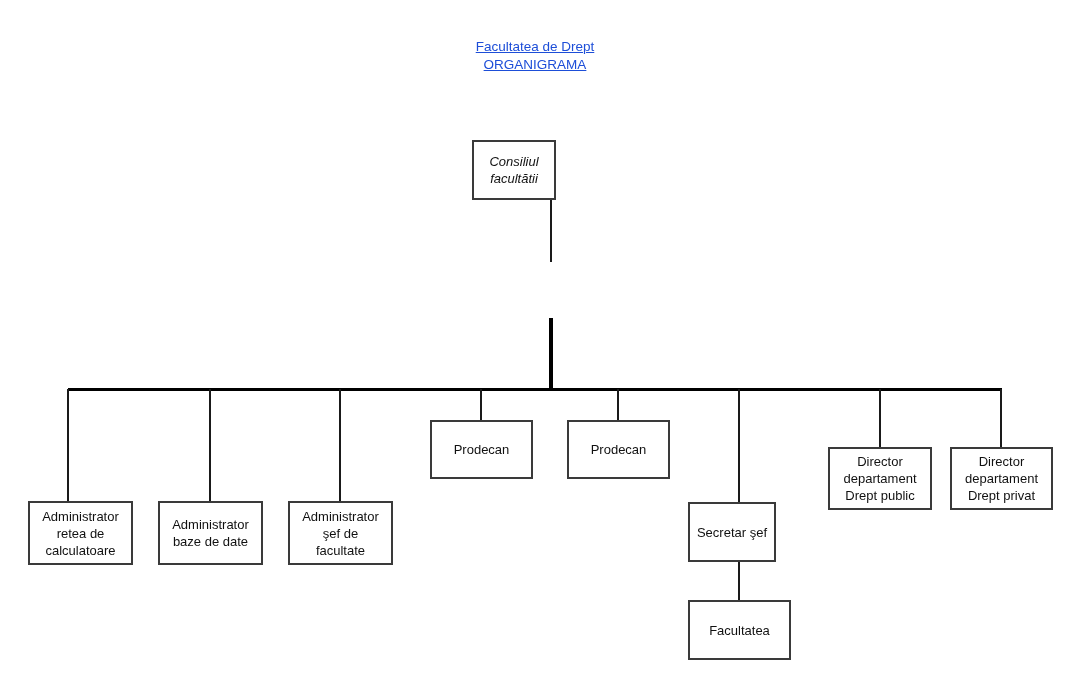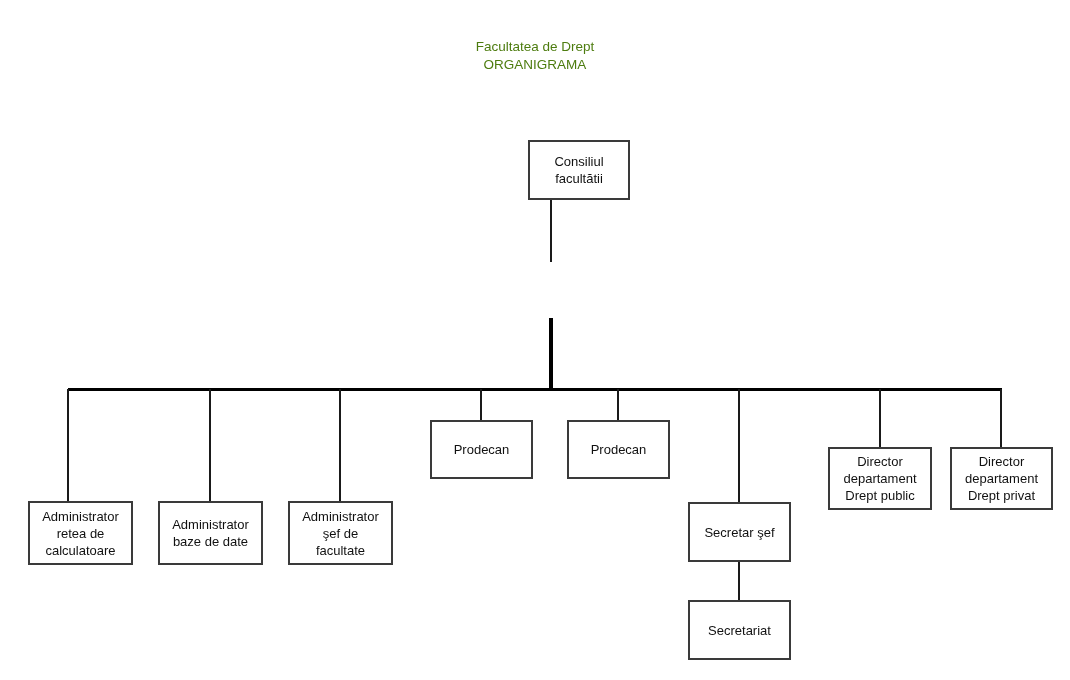--- a/index.html
+++ b/index.html
@@ -16,22 +16,23 @@
     overflow: hidden;
   }
   .title {
     position: absolute;
     left: 0;
     top: 38px;
     width: 1070px;
     text-align: center;
     font-size: 13.5px;
     line-height: 18px;
-    color: #4d7c0f;
+    color: #1d4ed8;
     white-space: pre-line;
+    text-decoration: underline;
   }
   .node {
     position: absolute;
     box-sizing: border-box;
     border: 2px solid #3a3a3a;
     background: #ffffff;
     display: flex;
     align-items: center;
     justify-content: center;
     text-align: center;
@@ -68,42 +69,42 @@
   <div class="edge" style="left:209px; top:389px; width:2px; height:112px;"></div>
   <div class="edge" style="left:339px; top:389px; width:2px; height:112px;"></div>
   <div class="edge" style="left:480px; top:389px; width:2px; height:32px;"></div>
   <div class="edge" style="left:617px; top:389px; width:2px; height:32px;"></div>
   <div class="edge" style="left:738px; top:389px; width:2px; height:113px;"></div>
   <div class="edge" style="left:879px; top:389px; width:2px; height:59px;"></div>
   <div class="edge" style="left:1000px; top:389px; width:2px; height:59px;"></div>
 
   <div class="edge" style="left:738px; top:562px; width:2px; height:39px;"></div>
 
-  <div class="node" style="left:528px; top:140px; width:102px; height:60px;">Consiliul
+  <div class="node" style="left:472px; top:140px; width:84px; height:60px;font-style:italic;">Consiliul
 facultătii</div>
 
 
   <div class="node" style="left:28px; top:501px; width:105px; height:64px;">Administrator
 retea de
 calculatoare</div>
 
   <div class="node" style="left:158px; top:501px; width:105px; height:64px;">Administrator
 baze de date</div>
 
   <div class="node" style="left:288px; top:501px; width:105px; height:64px;">Administrator
 şef de
 facultate</div>
 
   <div class="node" style="left:430px; top:420px; width:103px; height:59px;">Prodecan</div>
 
   <div class="node" style="left:567px; top:420px; width:103px; height:59px;">Prodecan</div>
 
-  <div class="node" style="left:688px; top:502px; width:103px; height:60px;">Secretar şef</div>
+  <div class="node" style="left:688px; top:502px; width:88px; height:60px;">Secretar şef</div>
 
-  <div class="node" style="left:688px; top:600px; width:103px; height:60px;">Secretariat</div>
+  <div class="node" style="left:688px; top:600px; width:103px; height:60px;">Facultatea</div>
 
   <div class="node" style="left:828px; top:447px; width:104px; height:63px;">Director
 departament
 Drept public</div>
 
   <div class="node" style="left:950px; top:447px; width:103px; height:63px;">Director
 departament
 Drept privat</div>
 
 </div>

